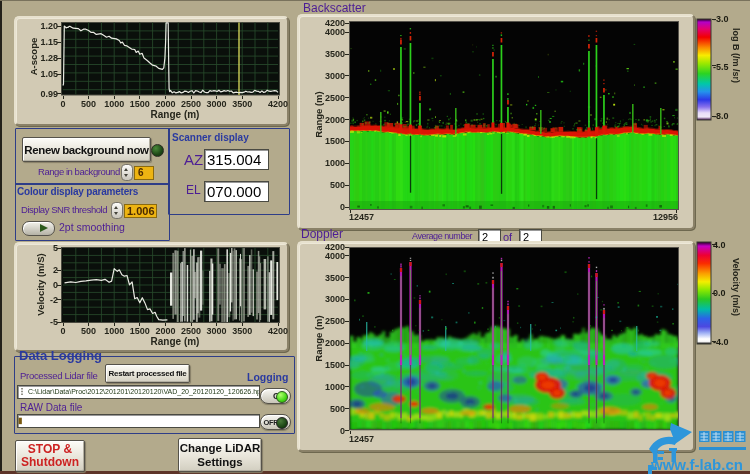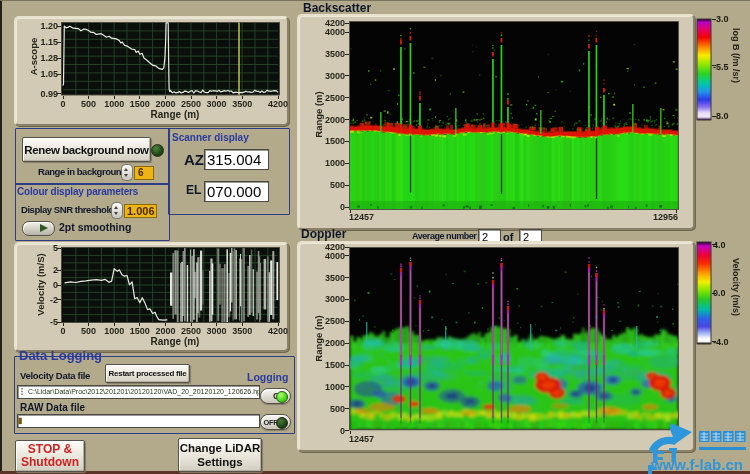--- a/index.html
+++ b/index.html
@@ -7,21 +7,21 @@
  border-top:2px solid #e7e1ce;border-left:2px solid #e7e1ce;
  border-bottom:2px solid #8a8168;border-right:2px solid #8a8168;
  box-shadow:inset 1px 1px 0 #ede8d8, 1px 1px 0 #6e684f}
 .bluebox{position:absolute;border:1.5px solid #2e3d88;border-radius:1px}
 .btn{position:absolute;background:linear-gradient(180deg,#fdfcf8,#e8e5da 55%,#d2cec0);
  border:1px solid #55524a;box-shadow:inset 1px 1px 0 #fff,inset -1px -1px 0 #b4b0a2,1px 1px 1px #857e66;
  display:flex;align-items:center;justify-content:center;text-align:center;
  font-weight:bold;color:#111;border-radius:2px;white-space:nowrap}
 .fld{position:absolute;background:#fff;border:1px solid #4a4a42;box-shadow:inset 1px 1px 0 #999;color:#000}
 .blue{color:#2a3aa0;font-weight:bold;white-space:nowrap}
-.blk{color:#0f172a;font-weight:bold;white-space:nowrap}
+.blk{color:#4c1d95;font-weight:normal;white-space:nowrap}
 .yl{position:absolute;right:692px;width:56px;text-align:right;font-size:9px;font-weight:bold;color:#26261c}
 .xl{position:absolute;text-align:center;font-size:9px;font-weight:bold;color:#26261c}
 .hyl{position:absolute;width:40px;text-align:right;font-size:9px;font-weight:bold;color:#26261c}
 .tick{position:absolute;width:4px;height:1px;background:#26261c}
 .cbl{position:absolute;font-size:9px;font-weight:bold;color:#1c1c12}
 .rot{position:absolute;font-size:9px;font-weight:bold;color:#26261c;writing-mode:vertical-rl;text-orientation:mixed}
 .rotl{position:absolute;font-size:10px;font-weight:bold;color:#26261c;transform:rotate(-90deg);transform-origin:center;white-space:nowrap}
 .spin{position:absolute;width:10px;background:linear-gradient(180deg,#fdfdfa,#c8c5ba);border:1px solid #76736a;border-radius:4.5px}
 .spin:before{content:"";position:absolute;left:2.4px;top:2.6px;border-left:2.4px solid transparent;border-right:2.4px solid transparent;border-bottom:3.2px solid #44443a}
 .spin:after{content:"";position:absolute;left:2.4px;bottom:2.6px;border-left:2.4px solid transparent;border-right:2.4px solid transparent;border-top:3.2px solid #44443a}
@@ -198,21 +198,21 @@
 <div class="xl" style="left:150.4px;top:326px;width:30px">2000</div>
 <div class="xl" style="left:176.0px;top:326px;width:30px">2500</div>
 <div class="xl" style="left:201.6px;top:326px;width:30px">3000</div>
 <div class="xl" style="left:227.2px;top:326px;width:30px">3500</div>
 <div class="xl" style="left:263.0px;top:326px;width:30px">4200</div>
 <div class="rotl" style="left:5px;top:279px;width:70px;text-align:center;font-size:9.5px">Velocity (m/S)</div>
 <div class="xl" style="left:140px;top:336px;width:70px;font-size:10px">Range (m)</div>
 
 <div class="bluebox" style="left:14px;top:356px;width:279px;height:76px"></div>
 <div class="blue abs" style="left:19px;top:348px;font-size:13px">Data Logging</div>
-<div class="blk abs" style="left:20px;top:370px;font-size:9.5px;letter-spacing:-0.3px">Velocity Data file</div>
+<div class="blk abs" style="left:20px;top:370px;font-size:9.5px;letter-spacing:-0.3px">Processed Lidar file</div>
 <div class="btn" style="left:105px;top:364px;width:83px;height:17px;font-size:8px;letter-spacing:-0.25px">Restart processed file</div>
 <div class="blue abs" style="left:247px;top:371px;font-size:10.5px">Logging</div>
 <div class="fld" style="left:17px;top:385px;width:241px;height:12px;font-size:7px;line-height:12px;white-space:nowrap;overflow:hidden"><span style="color:#4a4a3a;font-weight:bold;font-size:8px">⋮</span><span style="color:#223a18">&nbsp;C:\Lidar\Data\Proc\2012\201201\20120120\VAD_20_20120120_120626.hpl</span></div>
 <div class="blk abs" style="left:20px;top:402px;font-size:10px">RAW Data file</div>
 <div class="fld" style="left:17px;top:414px;width:241px;height:12px;font-size:8px;line-height:12px"><span style="color:#7a5a10;font-weight:bold">▮</span></div>
 <div class="pill" style="left:260px;top:388px">
     <span style="margin-left:12px;font-size:8.5px">ON</span>
     <span style="position:absolute;right:2px;top:1.8px;width:10px;height:10px;border-radius:50%;background:radial-gradient(circle at 35% 30%,#b2ff70,#44d816 60%,#2a9a0c);border:0.5px solid #2a5a1a"></span>
   </div>
 <div class="pill" style="left:260px;top:414px">

